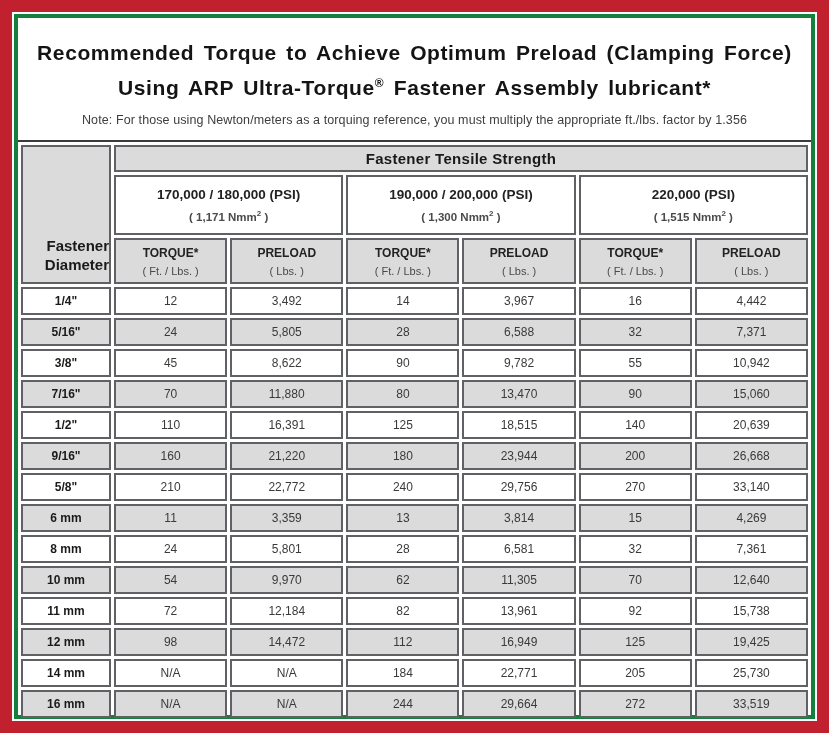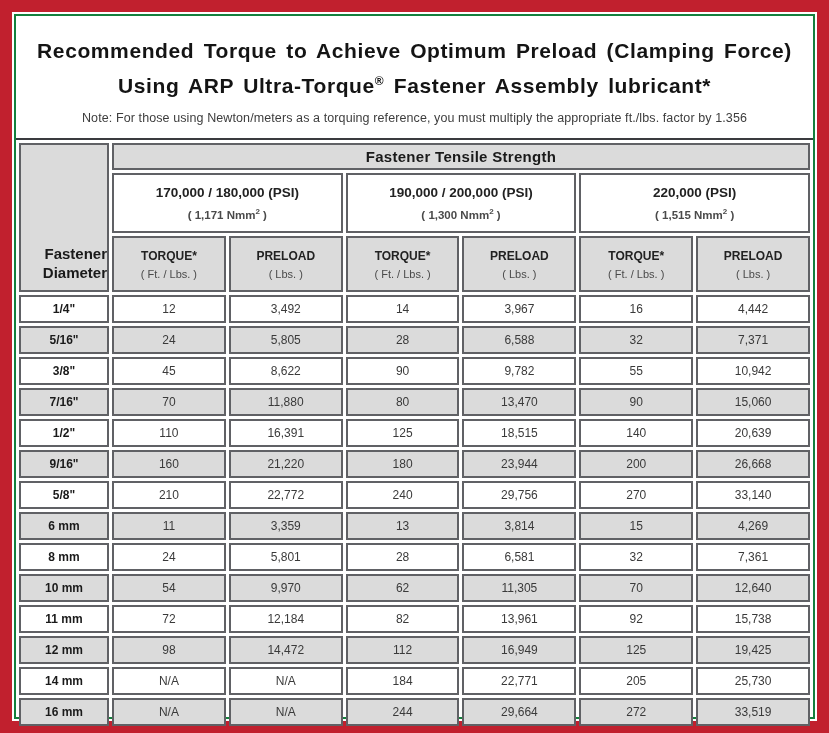--- a/index.html
+++ b/index.html
@@ -6,21 +6,21 @@
   html, body { margin: 0; padding: 0; }
   body {
     width: 829px; height: 733px;
     background: #c1202e;
     padding: 12px;
     font-family: "Liberation Sans", sans-serif;
     overflow: hidden;
   }
   .rim { background: #ffffff; padding: 2px; width: 100%; height: 100%; }
   .card {
-    border: 2px solid #15803d;
+    border: 4px solid #15803d;
     background: #ffffff;
     width: 100%; height: 100%;
     display: flex; flex-direction: column;
   }
   
   .title-block { height: 122px; flex: 0 0 auto; text-align: center; padding-top: 20px; }
   .title-line {
     margin: 0;
     font-size: 21px; font-weight: bold; color: #141414;
     letter-spacing: 0.6px; word-spacing: 3px;
@@ -47,21 +47,21 @@
   }
   .tensile {
     background: #dbdbdb; height: 27px;
     font-size: 15px; font-weight: bold; color: #1a1a1a;
     text-align: center; vertical-align: middle; letter-spacing: 0.3px;
   }
   .psi-cell { height: 60px; text-align: center; vertical-align: middle; }
   .psi-line { font-size: 13.5px; font-weight: bold; color: #222; }
   .nmm-line { font-size: 11.5px; font-weight: bold; color: #4a4a4a; margin-top: 7px; }
   .nmm-line sup { font-size: 8px; }
-  .sub-cell { background: #dbdbdb; height: 56px; text-align: center; vertical-align: middle; }
+  .sub-cell { background: #dbdbdb; height: 46px; text-align: center; vertical-align: middle; }
   .sub-label { font-size: 12px; font-weight: bold; color: #222; }
   .sub-unit { font-size: 11px; font-weight: normal; color: #4a4a4a; margin-top: 5px; }
   .dia {
     text-align: center; vertical-align: middle;
     font-size: 12px; font-weight: bold; color: #1a1a1a;
   }
   .val {
     text-align: center; vertical-align: middle;
     font-size: 12px; color: #3a3a3a; height: 28px;
   }

